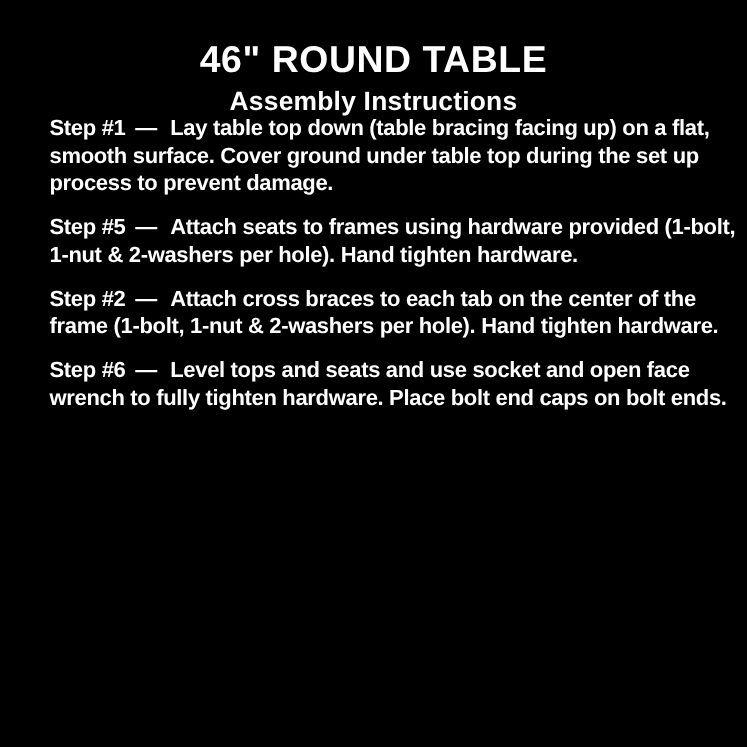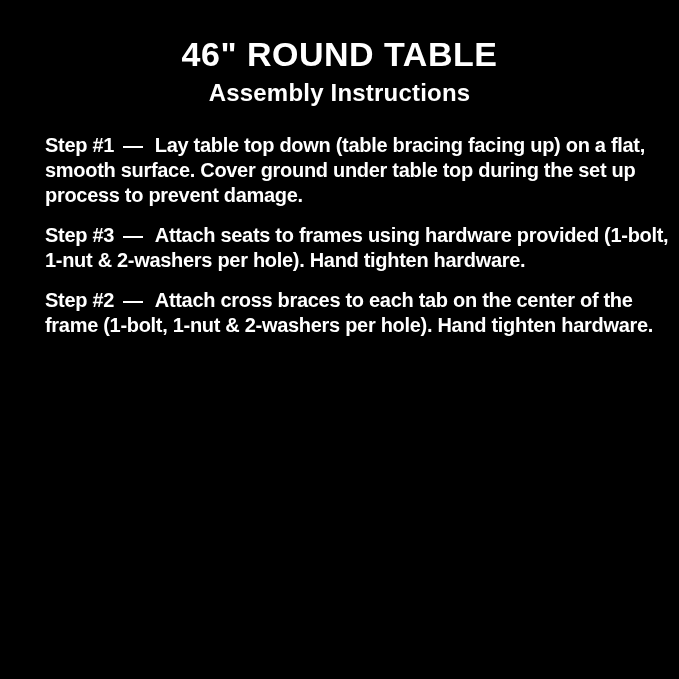--- a/index.html
+++ b/index.html
@@ -23,21 +23,20 @@
     font-weight: bold;
   }
   .subtitle {
     margin: 10px 0 0 0;
     font-size: 24px;
     line-height: 1.0;
     letter-spacing: 0.2px;
     font-weight: bold;
   }
   .steps {
-    margin-top: 28px;
     padding-left: 45px;
   }
   .step {
     margin: 0 0 15px 0;
     font-size: 20px;
     line-height: 25px;
     letter-spacing: -0.3px;
     font-weight: bold;
   }
   .step-sep { margin: 0 12px 0 9px; }
@@ -49,19 +48,22 @@
   <header class="header">
     <h1 class="title">46" ROUND TABLE</h1>
     <h2 class="subtitle">Assembly Instructions</h2>
   </header>
 
   <section class="steps">
     <p class="step">
       <span>Step #1</span><span class="step-sep">—</span><span>Lay table top down (table bracing facing up) on a flat, smooth surface. Cover ground under table top during the set up process to prevent damage.</span>
     </p>
     <p class="step">
-      <span>Step #3</span><span class="step-sep">—</span><span>Attach seats to frames using hardware provided (1-bolt, 1-nut &amp; 2-washers per hole). Hand tighten hardware.</span>
+      <span>Step #5</span><span class="step-sep">—</span><span>Attach seats to frames using hardware provided (1-bolt, 1-nut &amp; 2-washers per hole). Hand tighten hardware.</span>
     </p>
     <p class="step">
       <span>Step #2</span><span class="step-sep">—</span><span>Attach cross braces to each tab on the center of the frame (1-bolt, 1-nut &amp; 2-washers per hole). Hand tighten hardware.</span>
+    </p>
+    <p class="step">
+      <span>Step #6</span><span class="step-sep">—</span><span>Level tops and seats and use socket and open face wrench to fully tighten hardware. Place bolt end caps on bolt ends.</span>
     </p>
   </section>
 </main>
 
 </body></html>

